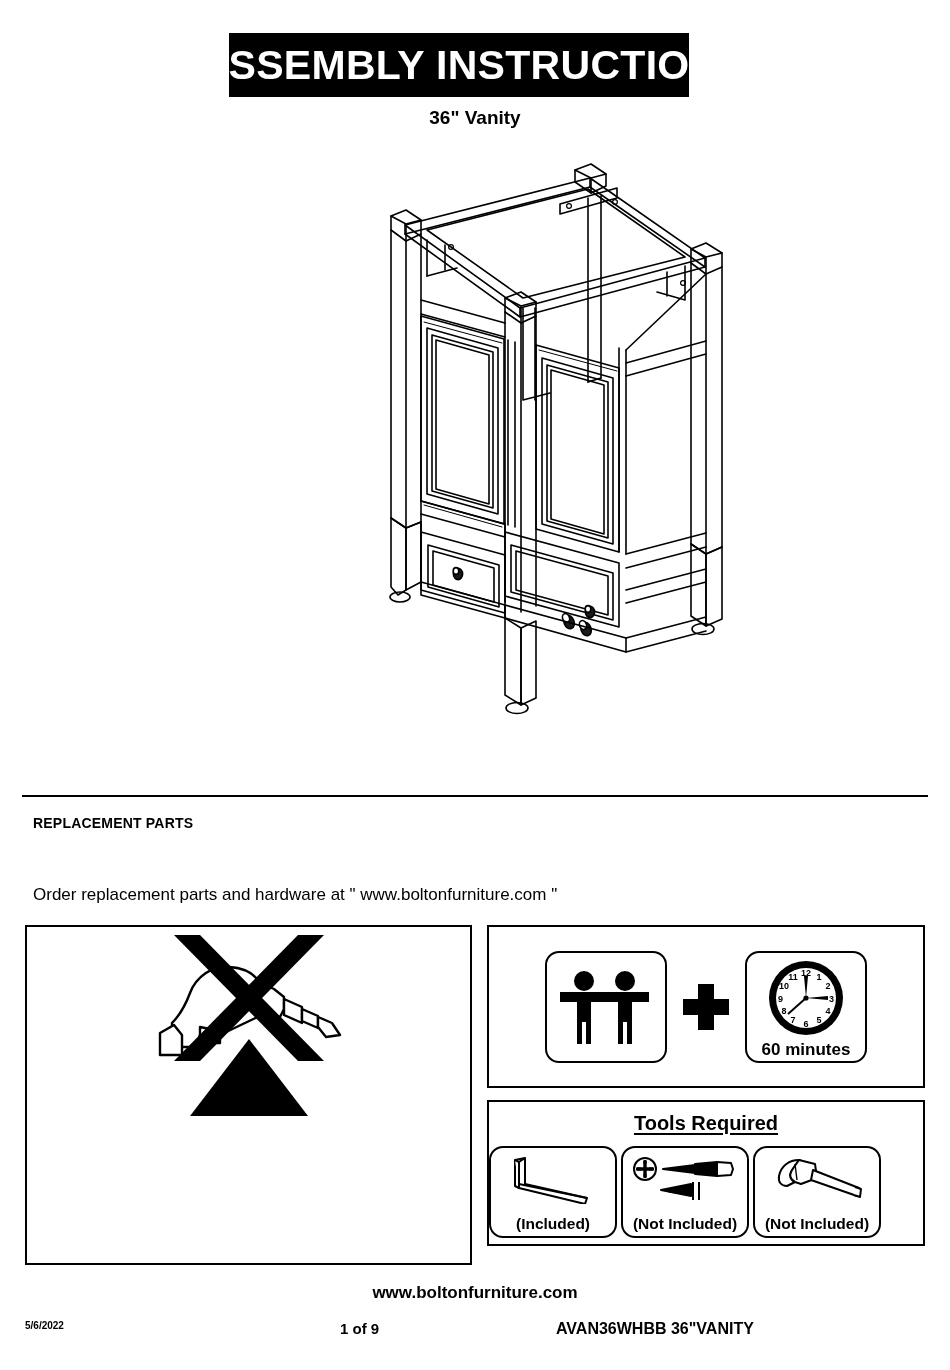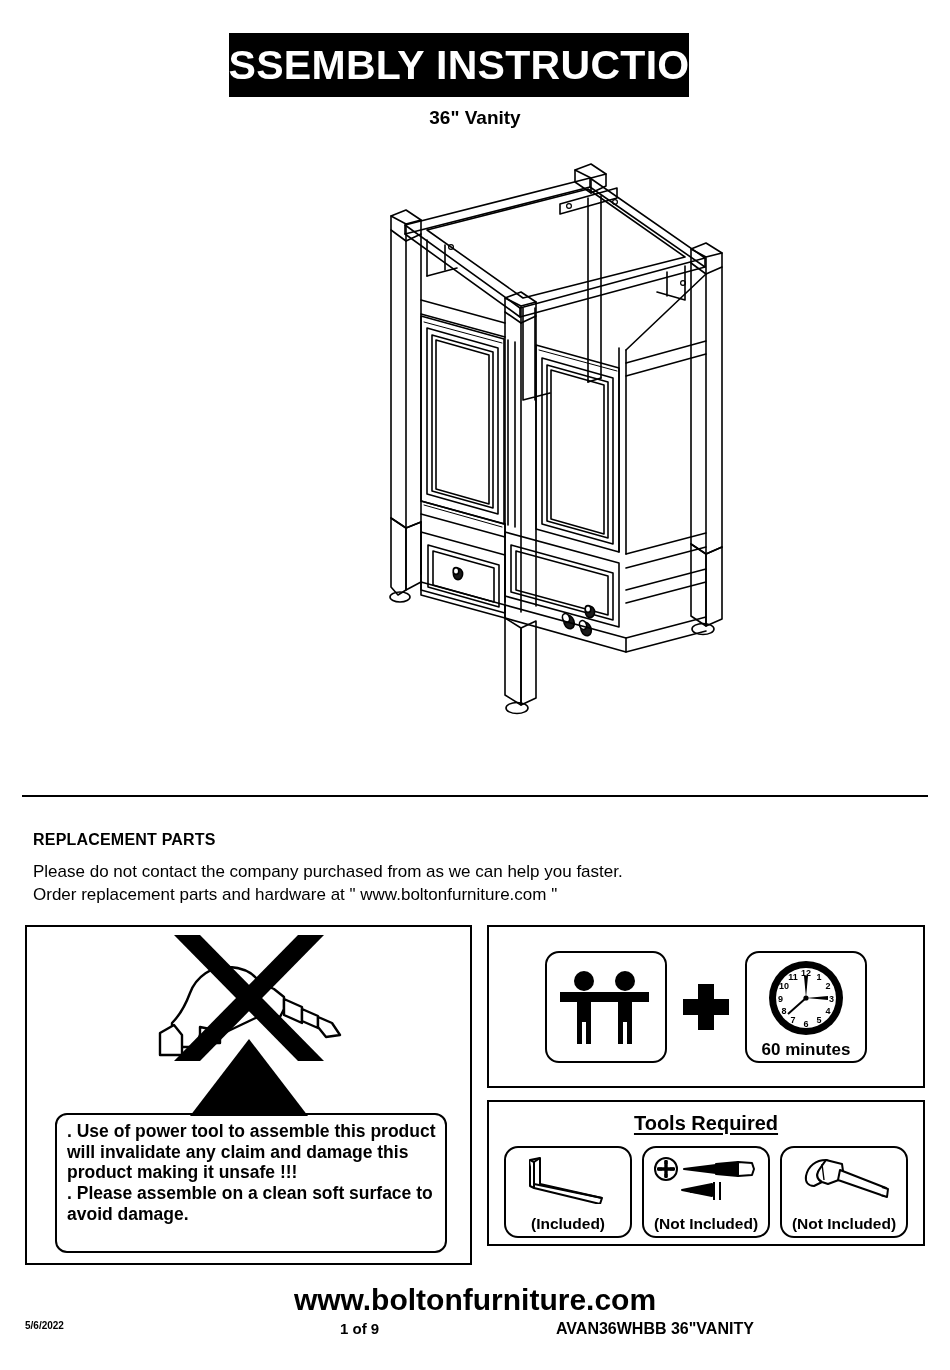--- a/index.html
+++ b/index.html
@@ -68,24 +68,23 @@
     width: 906px;
     height: 0;
     border-top: 2px solid #000000;
   }
 
   
   .rp-heading {
     position: absolute;
     left: 33px;
     top: 815px;
-    font-size: 16px;
+    font-size: 14px;
     font-weight: bold;
     letter-spacing: 0.2px;
-    margin-top: 16px;
   }
   .rp-line1 {
     position: absolute;
     left: 33px;
     top: 862px;
     font-size: 17px;
   }
   .rp-line2 {
     position: absolute;
     left: 33px;
@@ -184,22 +183,22 @@
     font-weight: bold;
     text-decoration: underline;
     text-underline-offset: 3px;
   }
   .tools-row {
     position: absolute;
     left: 0;
     top: 44px;
     width: 100%;
     display: flex;
-    justify-content: center;
-    gap: 10px;
+    justify-content: flex-start;
+    gap: 4px;
     text-decoration: underline;
   }
   .tool-card {
     width: 128px;
     height: 92px;
     border: 2px solid #000000;
     border-radius: 14px;
     box-sizing: border-box;
     background: #ffffff;
     position: relative;
@@ -221,21 +220,21 @@
     line-height: 1;
   }
 
   
   .footer-site {
     position: absolute;
     left: 0;
     top: 1283px;
     width: 950px;
     text-align: center;
-    font-size: 30px;
+    font-size: 17px;
     font-weight: bold;
   }
   .footer-date {
     position: absolute;
     left: 25px;
     top: 1320px;
     font-size: 10px;
     font-weight: bold;
   }
   .footer-page {
@@ -414,21 +413,20 @@
         <path d="M219,172 L297,193"></path>
         <path d="M334,200 L412,221"></path>
         <path d="M219,355 L297,377"></path>
       </g>
     </svg>
   </div>
 
   <div class="divider"></div>
 
   <div class="rp-heading">REPLACEMENT PARTS</div>
-  <div class="rp-line1">Please do not contact the company purchased from as we can help you faster.</div>
   <div class="rp-line2">Order replacement parts and hardware at " www.boltonfurniture.com "</div>
 
   <div class="panel panel-warning">
 
     <div class="no-power-tool">
       <svg viewBox="0 0 230 185" xmlns="http://www.w3.org/2000/svg">
 
         <g fill="#ffffff" stroke="#000" stroke-width="2.4" stroke-linejoin="round">
           <path d="M96,36 C78,34 62,46 56,62 C50,78 44,86 38,92 L38,116 L62,116 L66,104
                    C72,106 82,106 90,102 L132,82 L146,86 L150,78 L150,66 L140,58
@@ -445,22 +443,20 @@
 
         <polygon points="115,108 174,185 56,185" fill="#000000" stroke="none"></polygon>
 
         <g fill="#000000" stroke="none">
           <polygon points="40,4 66,4 190,130 164,130"></polygon>
           <polygon points="190,4 164,4 40,130 66,130"></polygon>
         </g>
       </svg>
     </div>
 
-    <div class="warning-text-box">. Use of power tool to assemble this product will invalidate any claim and damage this product making it unsafe !!!
-. Please assemble on a clean soft surface to avoid damage.</div>
   </div>
 
   <div class="panel panel-people">
     <div class="pp-inner">
 
       <div class="icon-card card-people">
         <svg width="100" height="78" viewBox="0 0 100 78" xmlns="http://www.w3.org/2000/svg" fill="#000000">
 
           <circle cx="28" cy="13" r="10"></circle>
           <rect x="4" y="24" width="48" height="10"></rect>

